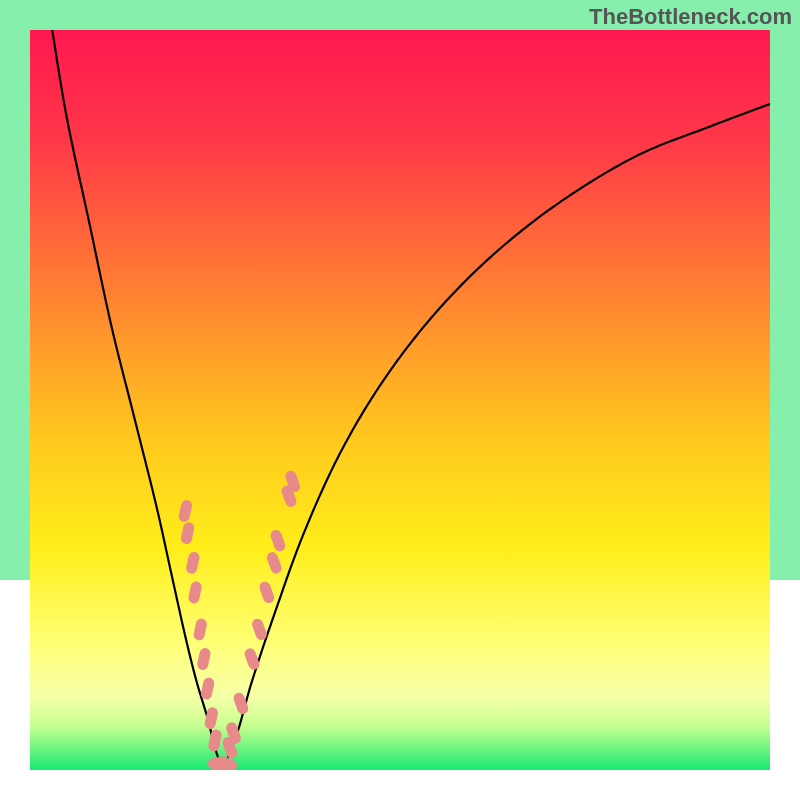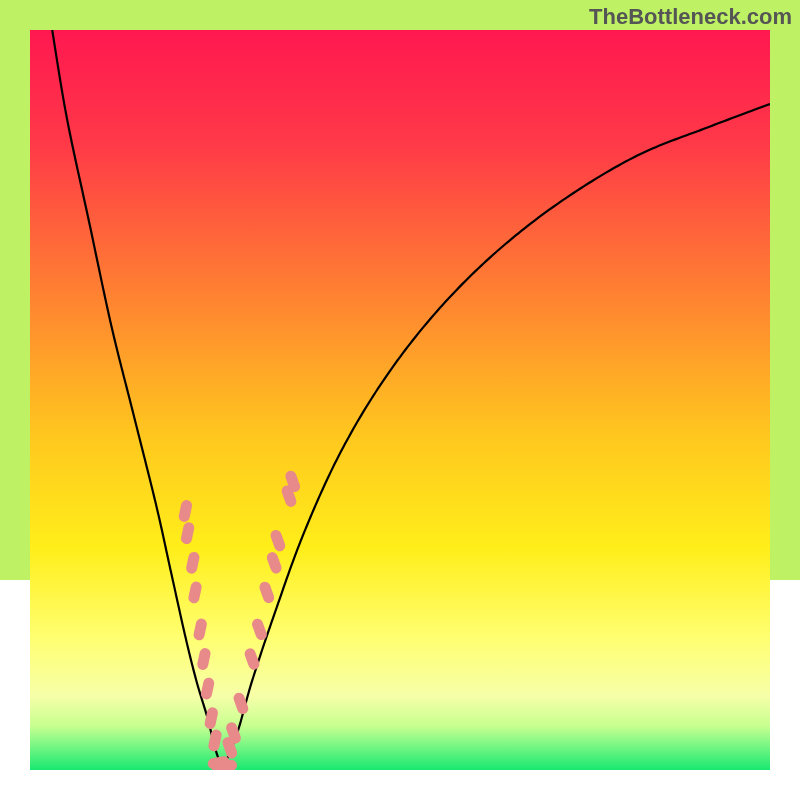--- a/index.html
+++ b/index.html
@@ -9,21 +9,21 @@
     }
     body {
       width: 800px;
       height: 800px;
       position: relative;
       overflow: hidden;
     }
     .container {
       width: 800px;
       height: 580px;
-      background: #bef264;
+      background: #86efac;
       position: relative;
     }
     .watermark {
       position: absolute;
       top: 4px;
       right: 8px;
       font-family: Arial, sans-serif;
       font-size: 22px;
       font-weight: bold;
       color: #555;

